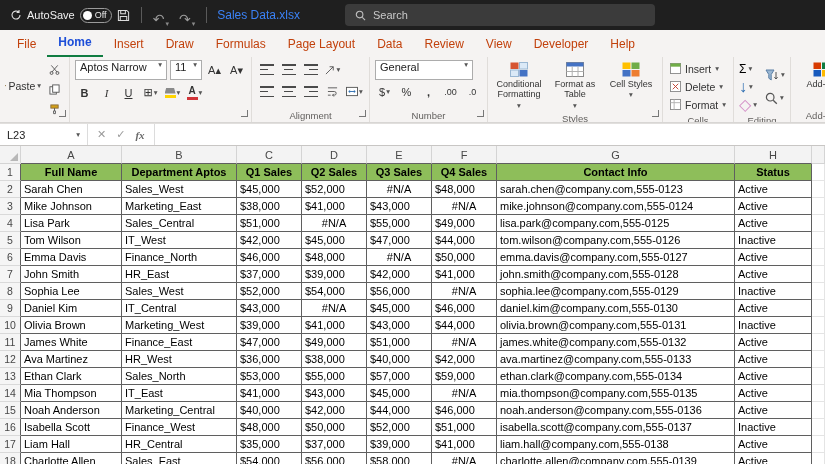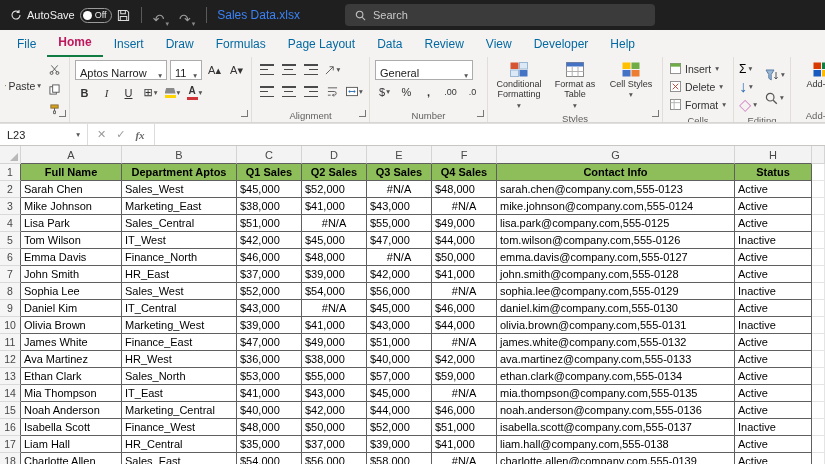--- a/index.html
+++ b/index.html
@@ -20,40 +20,40 @@
   .tb-sep { width:1px; height:16px; background:#5a5a5a; margin:0 6px; }
   .undo,.redo { font-size:14px; color:#9a9a9a; display:flex; align-items:flex-end; gap:1px; }
   .undo .caret,.redo .caret { font-size:7px; color:#8a8a8a; }
   .doc-title { font-size:12px; color:#3b82f6; margin-left:4px; white-space:nowrap; }
   .searchbox { position:absolute; left:345px; top:4px; width:310px; height:22px;
                background:#3b3b3b; border-radius:4px; display:flex; align-items:center;
                gap:7px; padding:0 10px; color:#c9c9c9; font-size:11px; cursor:text; }
 
   
   .tabrow { flex:0 0 26px; background:#f5f3f2; display:flex; align-items:flex-end; padding:0 6px; }
-  .tab { font-size:12px; color:#0369a1; padding:5px 11px 6px; cursor:pointer; white-space:nowrap; }
-  .tab.active { color:#be185d; font-weight:bold; border-bottom:2.5px solid var(--accent-green,#107c41); }
+  .tab { font-size:12px; color:#c2410c; padding:5px 11px 6px; cursor:pointer; white-space:nowrap; }
+  .tab.active { color:#1d4ed8; font-weight:bold; border-bottom:2.5px solid var(--accent-green,#107c41); }
 
   
   .ribbon { flex:0 0 66px; background:#f5f3f2; border-bottom:1px solid #d8d6d4;
             display:flex; align-items:stretch; overflow:hidden; }
   .rgroup { position:relative; display:flex; flex-direction:column; padding:3px 5px 0;
             border-right:1px solid #e0ddda; flex:0 0 auto; }
   .rbody { flex:1 1 auto; display:flex; gap:4px; }
   .rcol { display:flex; flex-direction:column; gap:1px; }
   .rrow { display:flex; align-items:center; gap:3px; }
   .glabel { flex:0 0 14px; display:flex; align-items:center; justify-content:center;
             font-size:9.5px; color:#605e5c; }
   .launcher { position:absolute; right:3px; bottom:5px; width:7px; height:7px;
               border-right:1.5px solid #777; border-bottom:1.5px solid #777; cursor:pointer; }
   .caret { font-size:7.5px; color:#555; line-height:1; }
   .sbtn { min-width:19px; height:19px; display:flex; align-items:center; justify-content:center;
           gap:1px; font-size:11px; color:#333; border-radius:2px; cursor:pointer; }
   .combo { border:1px solid #acacac; background:#fff; height:20px; font-size:11px; color:#222;
-           display:flex; align-items:flex-end; justify-content:space-between; padding:0 4px; cursor:pointer; }
+           display:flex; align-items:flex-start; justify-content:space-between; padding:0 4px; cursor:pointer; }
   .paste { width:36px; height:52px; display:flex; align-items:center;
            justify-content:center; gap:2px; font-size:10.5px; color:#333; cursor:pointer; border-radius:3px; }
   .b { font-weight:bold; }
   .i { font-style:italic; font-family:"Liberation Serif", serif; }
   .u { text-decoration:underline; }
   .color-bar { display:flex; flex-direction:column; align-items:center; line-height:1; }
   .color-bar .bar { width:11px; height:3px; margin-top:1px; }
   .bucket { width:11px; height:6px; background:#8a8a8a; clip-path:polygon(15% 0,85% 0,100% 100%,0 100%); }
   .al { width:14px; height:11px; display:flex; flex-direction:column; justify-content:space-between; }
   .al i { display:block; height:1.5px; background:#4a4a4a; }

